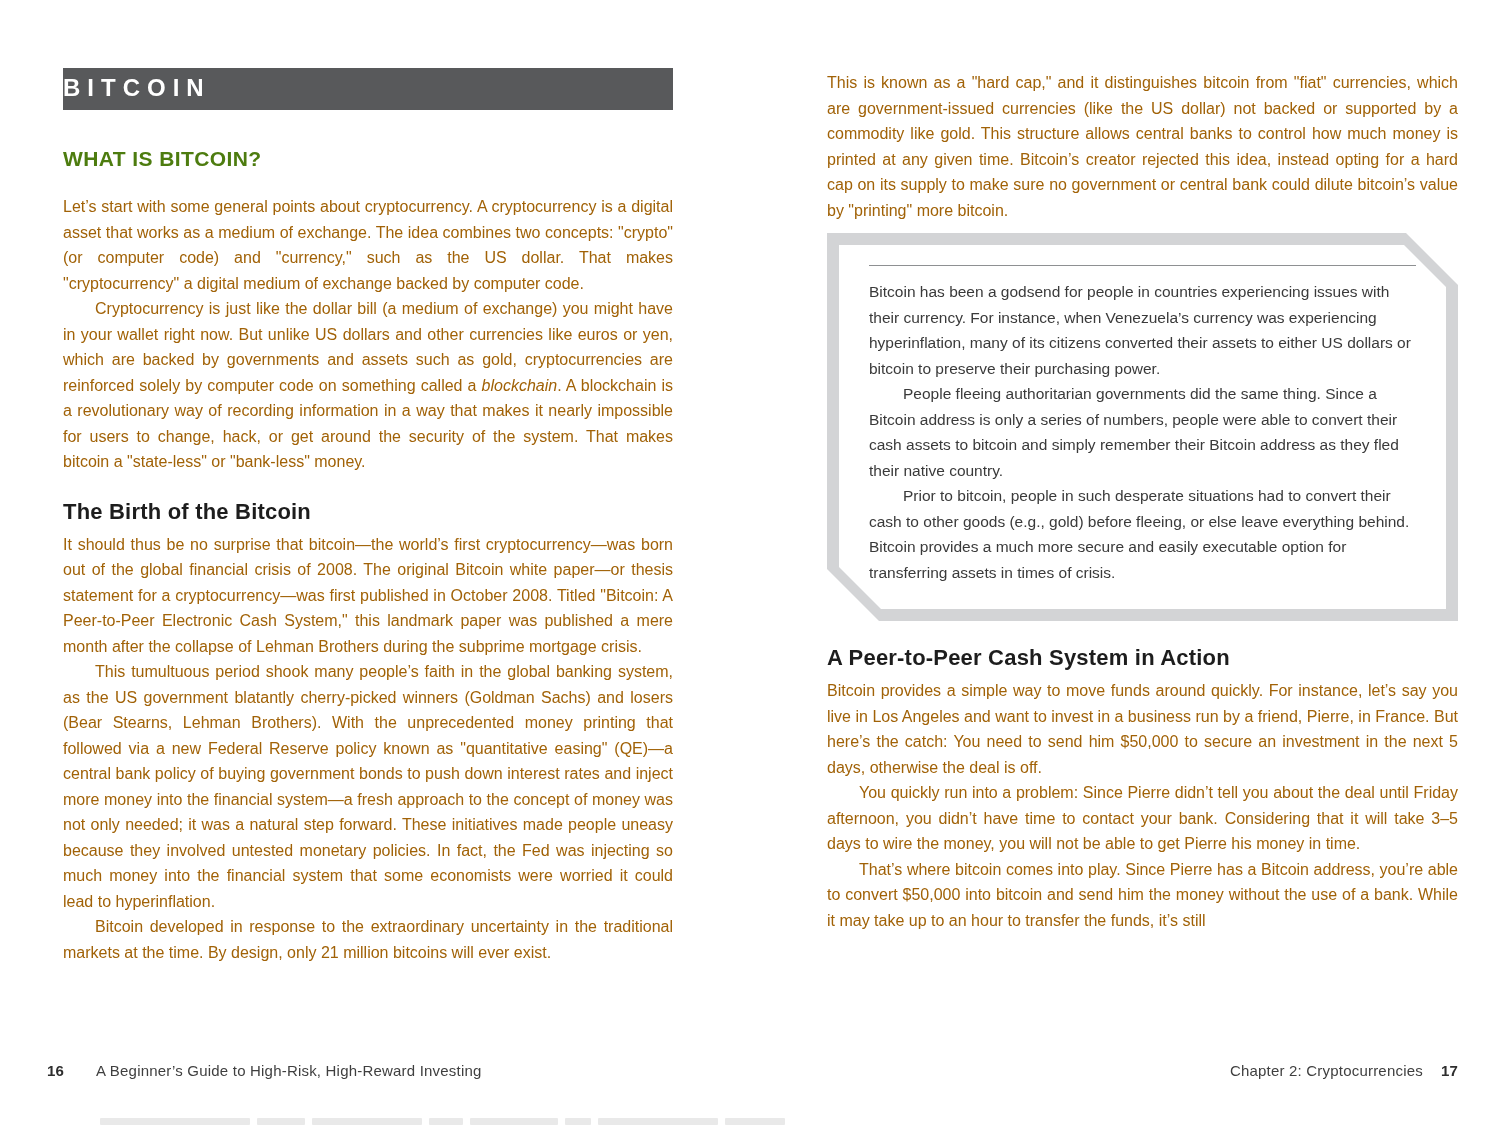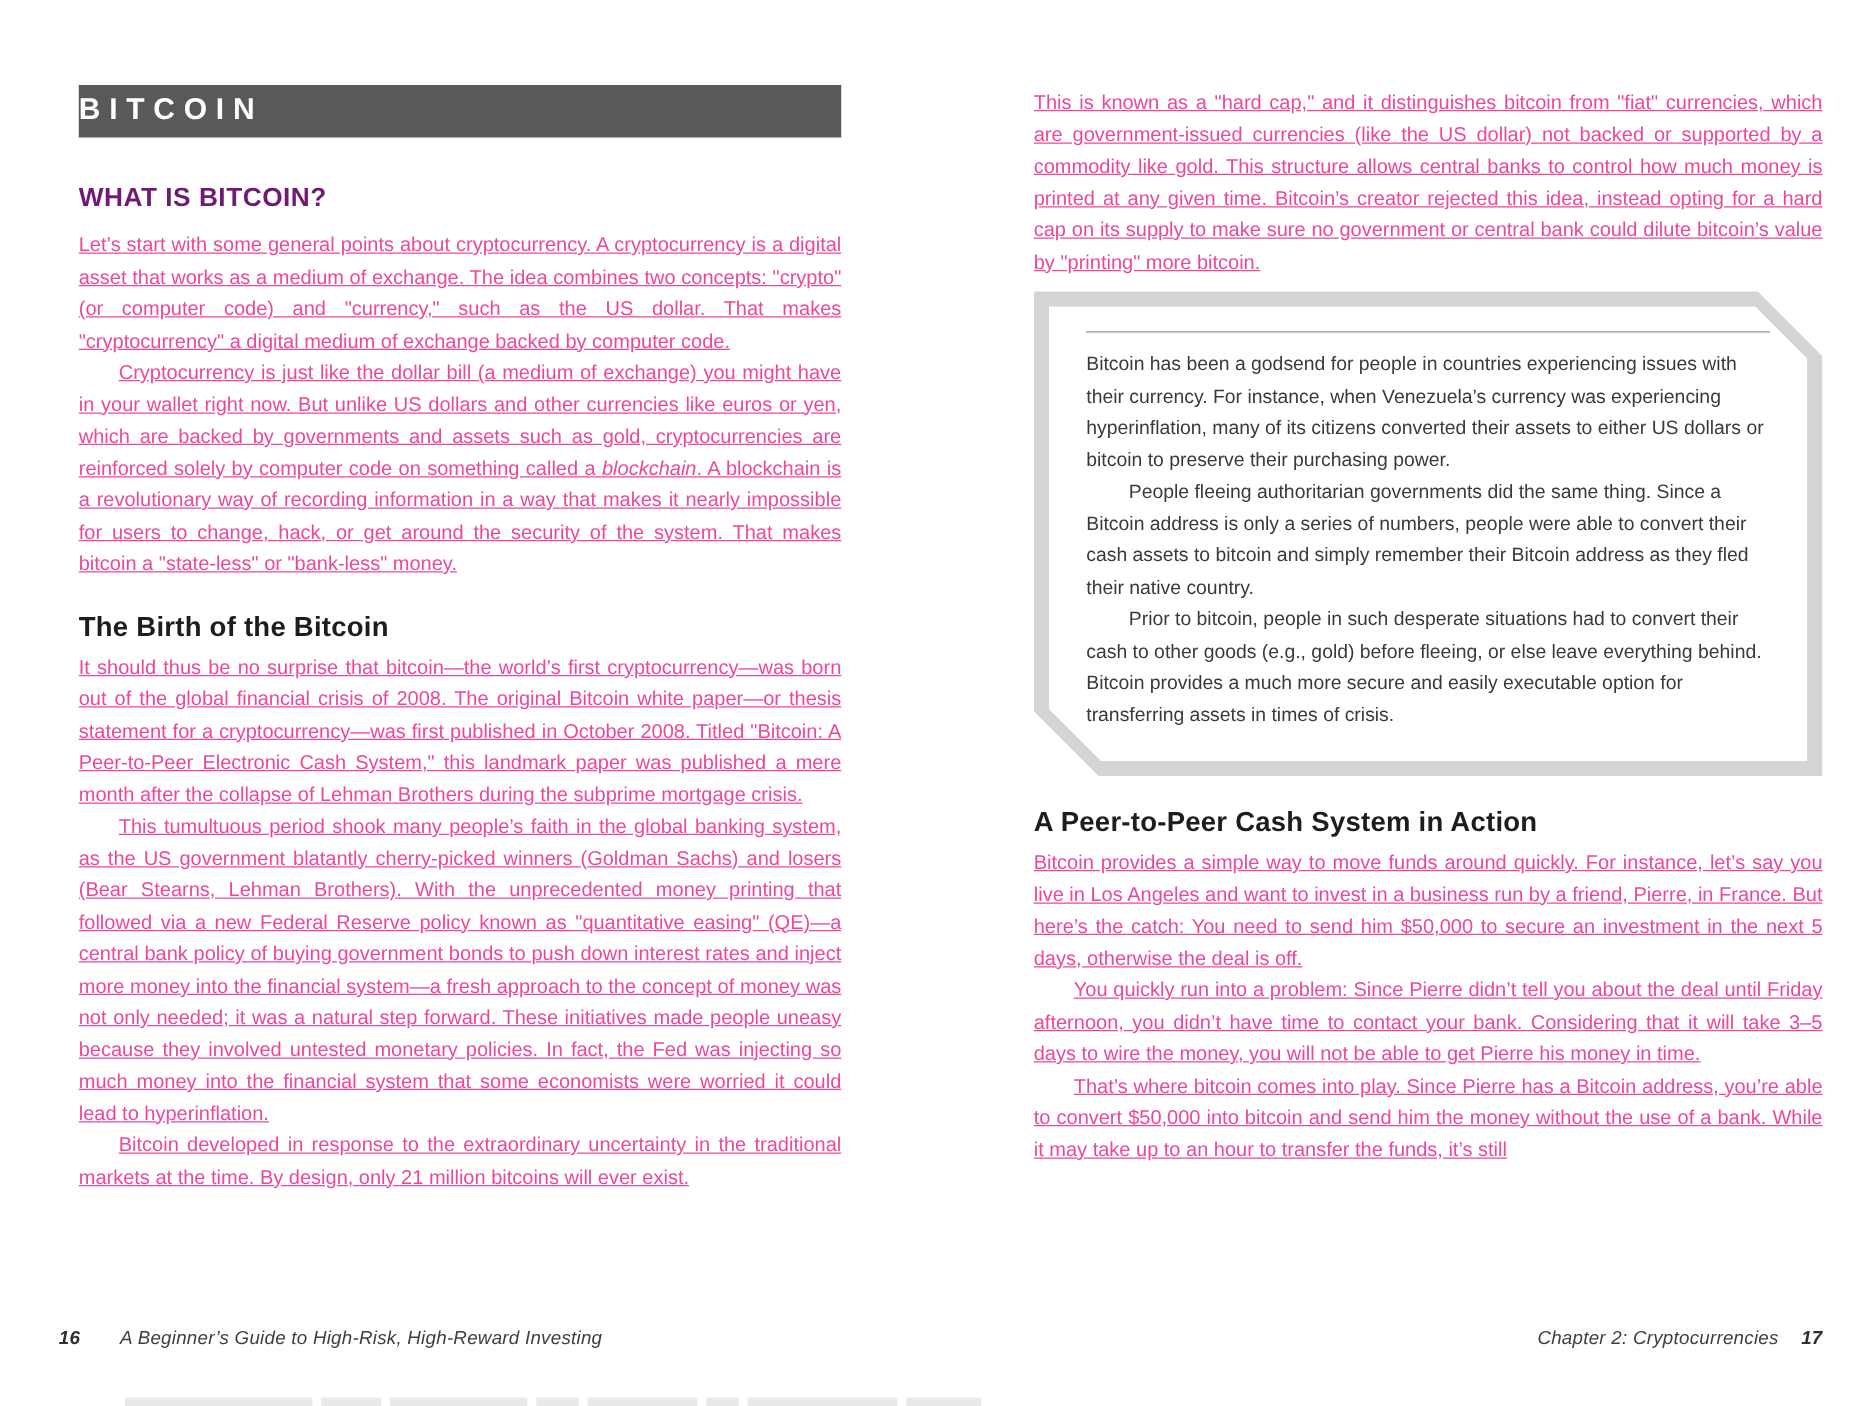--- a/index.html
+++ b/index.html
@@ -16,30 +16,30 @@
   .page-right { position:absolute; left:827px; top:70px; width:631px; }
 
   .banner {
     background:#58595b; color:#ffffff;
     text-align:left;
     font-size:24px; font-weight:bold; letter-spacing:7px;
     padding:6px 0 8px;
   }
   h2.section {
     font-size:21px; font-weight:800; letter-spacing:0.4px;
-    color:#701a75; margin:37px 0 13px;
+    color:#4d7c0f; margin:37px 0 23px;
   }
   h3.sub {
     font-size:22px; font-weight:bold; color:#1d1d1d;
     margin:24px 0 7px; letter-spacing:0.2px;
   }
   h3.sub2 { }
   p.body {
     font-size:16px; line-height:25.5px;
-    text-align:justify; margin:0; color:#ec4899;text-decoration:underline;
+    text-align:justify; margin:0; color:#a16207;
   }
   p.indent { text-indent:32px; }
   em { font-style:italic; }
 
   .crisis-outer {
     margin-top:10px;
     background:#d3d4d6;
     clip-path:polygon(0 0, calc(100% - 52px) 0, 100% 52px, 100% 100%, 52px 100%, 0 calc(100% - 52px));
     padding:12px;
   }
@@ -57,21 +57,21 @@
     margin:0 0 13px;
   }
   p.boxp {
     font-size:15.5px; line-height:25.5px; text-align:left;
     margin:0; color:#3a3a3a;
   }
   p.boxp.indent { text-indent:34px; }
 
   .footer-left, .footer-right {
     position:absolute; top:1062px;
-    font-size:15px; color:#3f3f3f; letter-spacing:0.2px;font-style:italic;
+    font-size:15px; color:#3f3f3f; letter-spacing:0.2px;
   }
   .footer-left  { left:47px; }
   .footer-right { right:42px; }
   .fnum { font-weight:bold; color:#2e2e2e; }
   .footer-left .fnum  { margin-right:32px; }
   .footer-right .fnum { margin-left:18px; }
 
   .edge-artifact {
     position:absolute; left:100px; top:1118px; height:7px;
     display:flex; gap:7px; align-items:flex-start;

